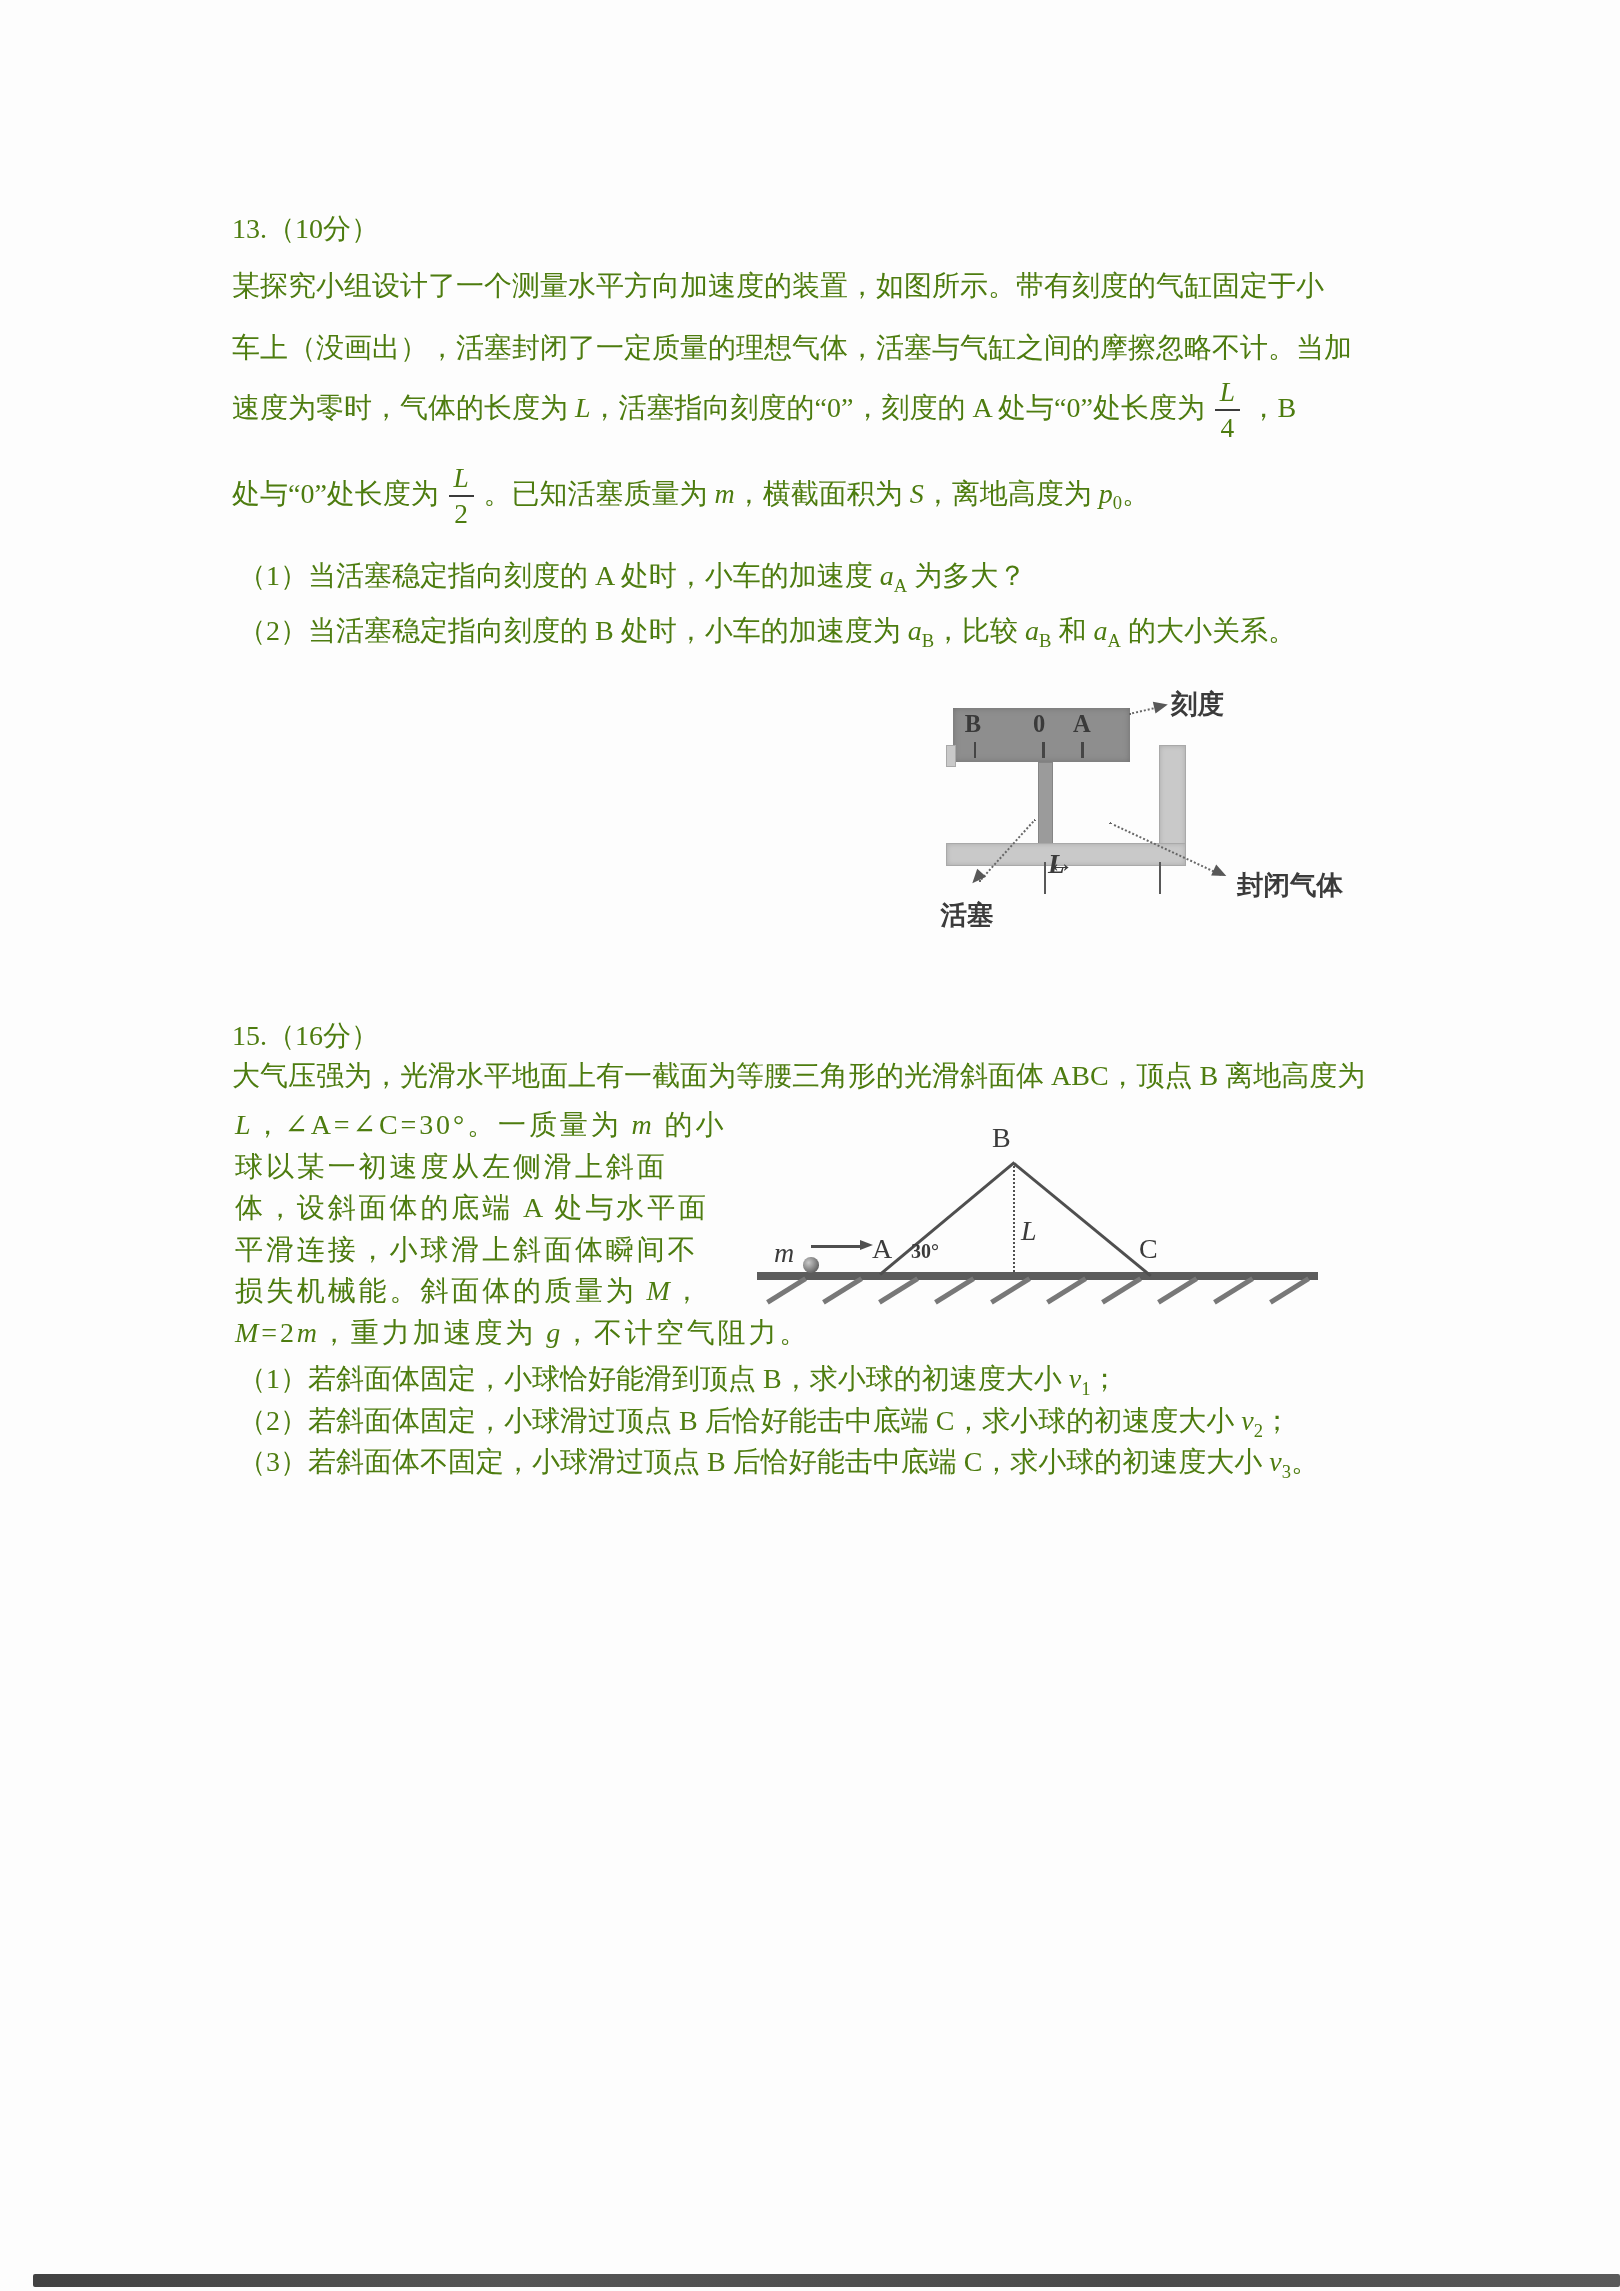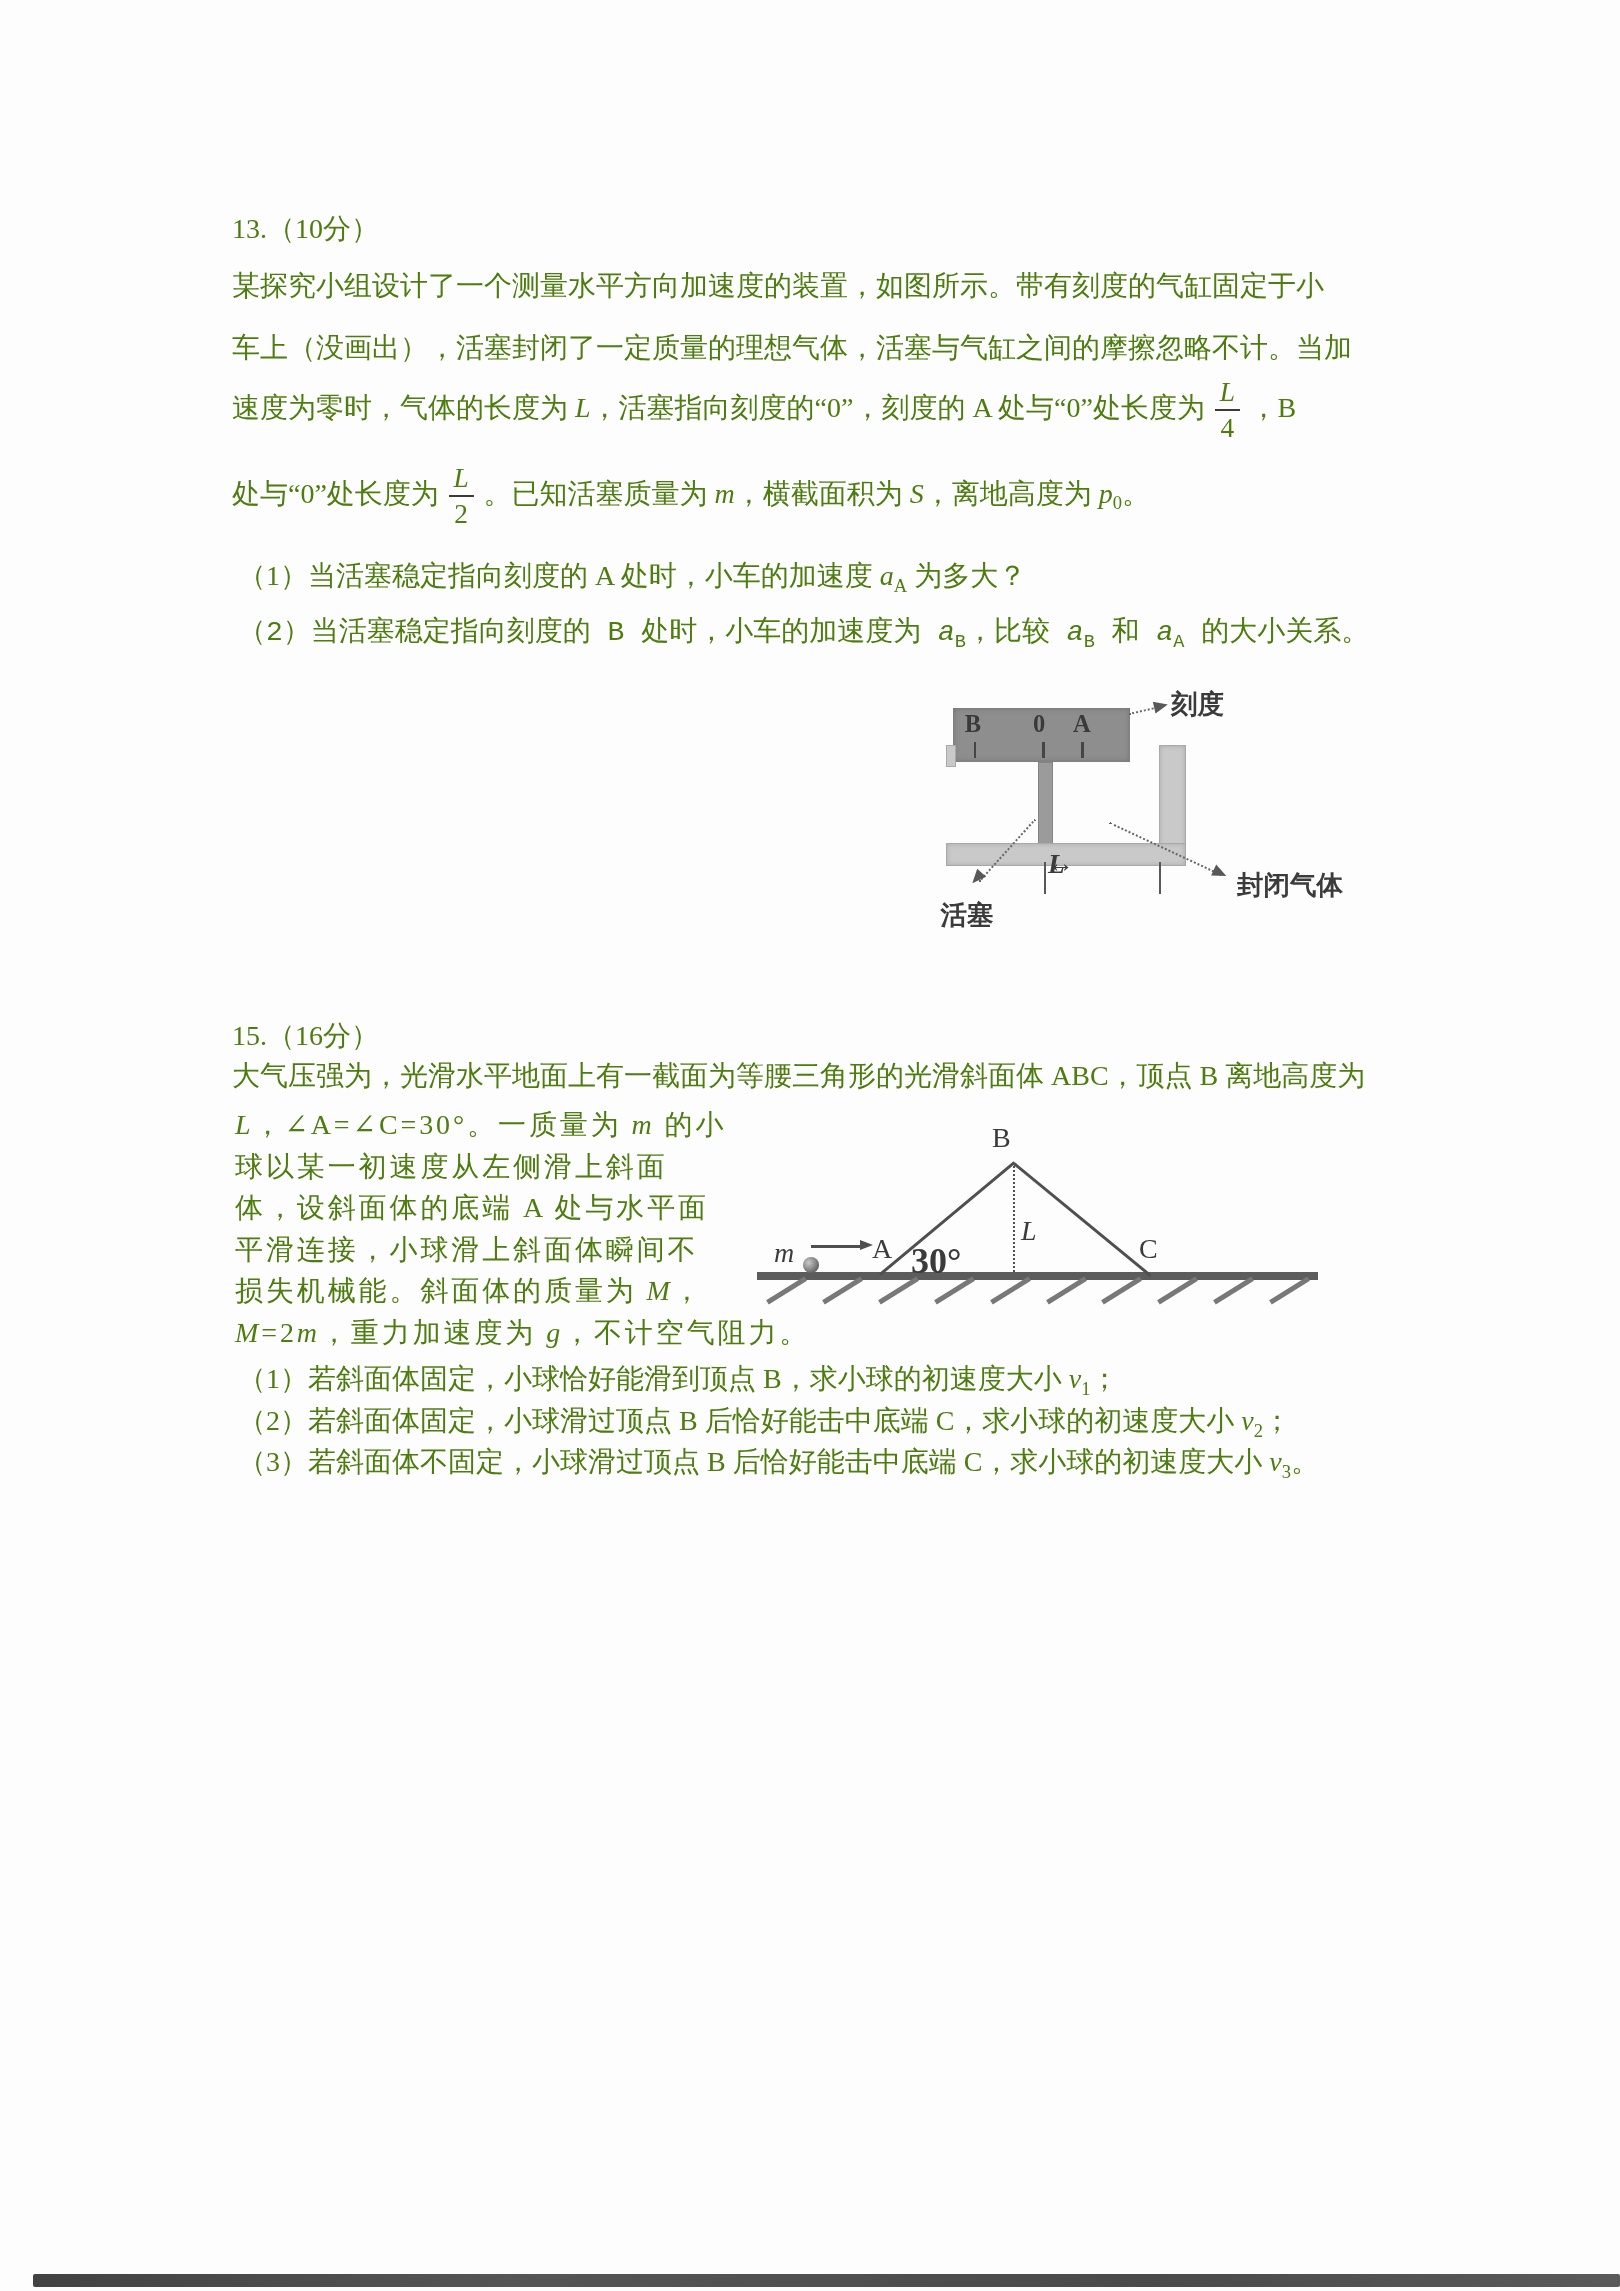--- a/index.html
+++ b/index.html
@@ -24,21 +24,21 @@
   .frac .fn{display:block;border-bottom:2px solid #3b3b3b;padding:0 4.9px 2px;font-style:italic;}
   .frac .fd{display:block;padding-top:2px;}
 
   
   #p13-header{left:232px;top:210px;}
   #p13-l1{left:232px;top:267px;}
   #p13-l2{left:232px;top:329px;}
   #p13-l3{left:232px;top:377px;}
   #p13-l4{left:232px;top:463px;}
   #p13-q1{left:238px;top:557px;}
-  #p13-q2{left:238px;top:612px;font-family:Liberation Mono, monospace;}
+  #p13-q2{left:238px;top:612px;}
 
   
   #p15-header{left:232px;top:1017px;}
   #p15-l1{left:232px;top:1057px;}
   #p15-c1{left:235px;top:1106px;}
   #p15-c2{left:235px;top:1148px;}
   #p15-c3{left:235px;top:1189px;}
   #p15-c4{left:235px;top:1231px;}
   #p15-c5{left:235px;top:1272px;}
   #p15-c6{left:235px;top:1314px;}
@@ -84,21 +84,21 @@
   .hatch{width:45px;height:4.9px;background:#787878;transform:rotate(-32deg);top:171px;}
   .tri-line{height:2.9px;background:#4f4f4f;transform-origin:0 50%;}
   #d15-ab{left:204px;top:156px;width:175px;transform:rotate(-39.8deg);}
   #d15-bc{left:338px;top:45px;width:177px;transform:rotate(39.4deg);}
   #d15-bh{left:337px;top:49px;height:106px;width:0;border-left:2.9px dotted #4f4f4f;}
   .fig-label{font-size:28px;color:#3b3b3b;white-space:nowrap;}
   #d15-B{left:316px;top:4.9px;}
   #d15-A{left:196px;top:116px;}
   #d15-C{left:463px;top:116px;}
   #d15-L{left:345px;top:98px;font-style:italic;}
-  #d15-30{left:235px;top:123px;font-weight:bold;font-size:36px;}
+  #d15-30{left:235px;top:123px;font-weight:bold;font-size:20px;}
   #d15-m{left:98px;top:120px;font-style:italic;}
   #d15-ball{left:127px;top:140px;width:15.7px;height:15.7px;border-radius:50%;
             background:radial-gradient(circle at 35% 35%, #c9c9c9, #3f3f3f);}
   #d15-arrow-line{left:135px;top:128px;width:51px;height:2.9px;background:#4f4f4f;}
   #d15-arrow-head{left:184px;top:123px;border-top:5.9px solid transparent;border-bottom:5.9px solid transparent;border-left:13.7px solid #4f4f4f;width:0;height:0;}
 
   
   #scanband{position:absolute;left:33px;top:2274px;width:1587px;height:12.7px;
             background:linear-gradient(90deg,#424242,#555 30%,#4a4a4a 70%,#5a5a5a);border-radius:2px;}
 </style>

